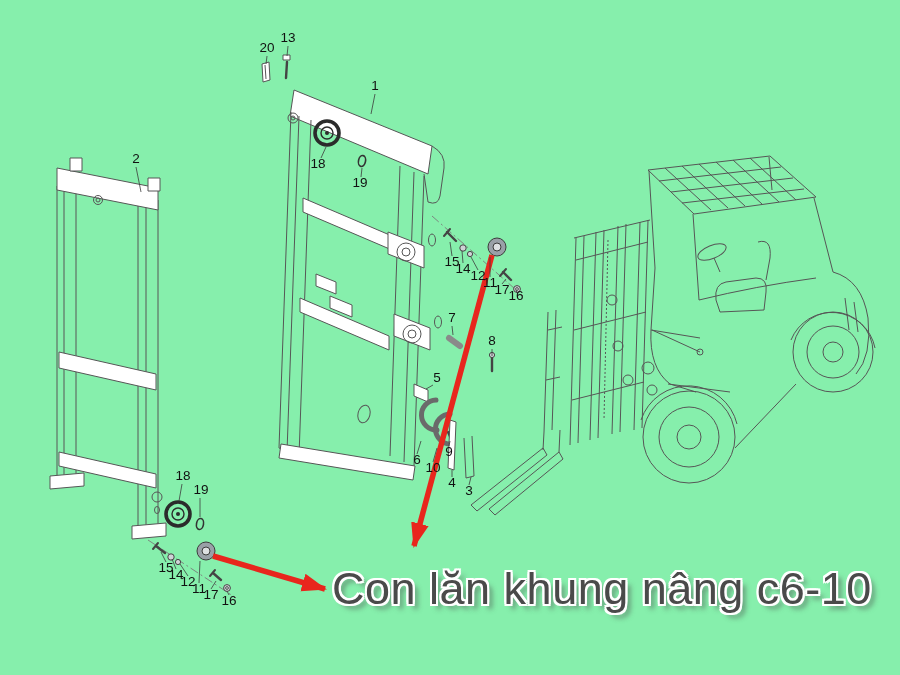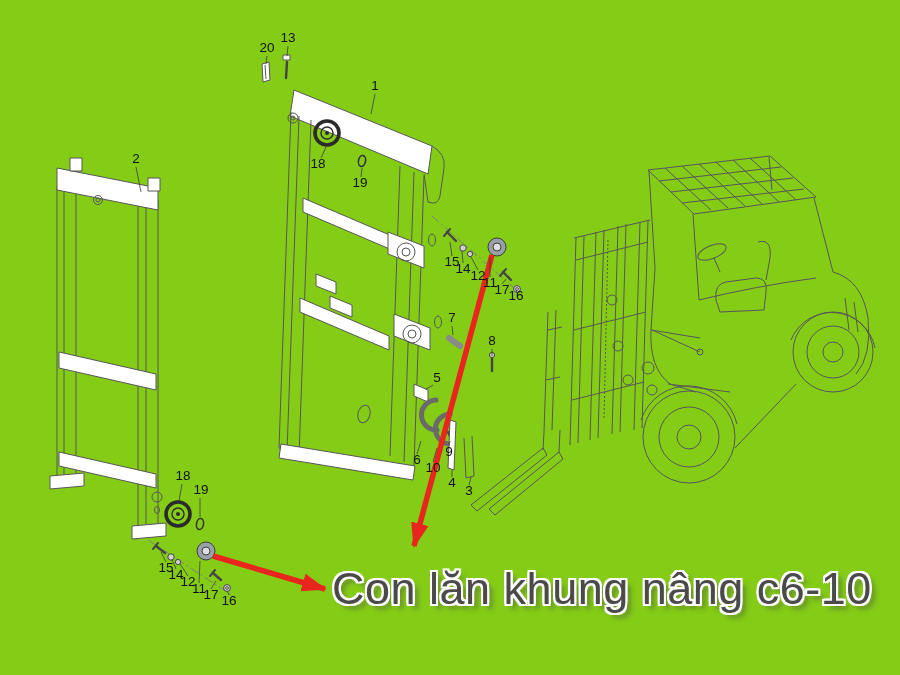--- a/index.html
+++ b/index.html
@@ -1,16 +1,16 @@
 <!DOCTYPE html>
 <html style="--arrow: #e8261d; --line: #565656; --label: #111111; --title: #4a4a4a; --roller-fill: #99a0a7;"><head>
 <meta charset="utf-8">
 <style>
   html,body{margin:0;padding:0;background:#ffffff;}
-  .stage{position:relative;width:900px;height:675px;background:#84cc16;overflow:hidden;
+  .stage{position:relative;width:900px;height:675px;background:#86efac;overflow:hidden;
          font-family:"Liberation Sans",sans-serif;}
   svg{position:absolute;left:0;top:0;}
   #art{stroke:var(--line,#565656);fill:none;stroke-width:1;}
   .band{fill:#ffffff;stroke:var(--line,#565656);stroke-linejoin:round;}
   .callout{font:13.5px "Liberation Sans",sans-serif;fill:var(--label,#111111);text-anchor:middle;}
   .leader{stroke:#3c3c3c;stroke-width:0.8;}
   .axis{stroke:#7a7a7a;stroke-width:0.9;stroke-dasharray:9 3 2 3;fill:none;}
   .shaft{stroke:#444;stroke-width:2.4;stroke-linecap:round;}
   .bolt-head{stroke:#444;stroke-width:2;stroke-linecap:round;}
   .washer{fill:#cfd3d6;stroke:#444;}

